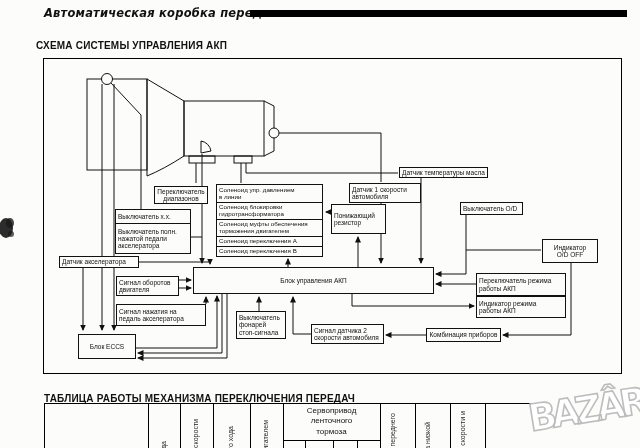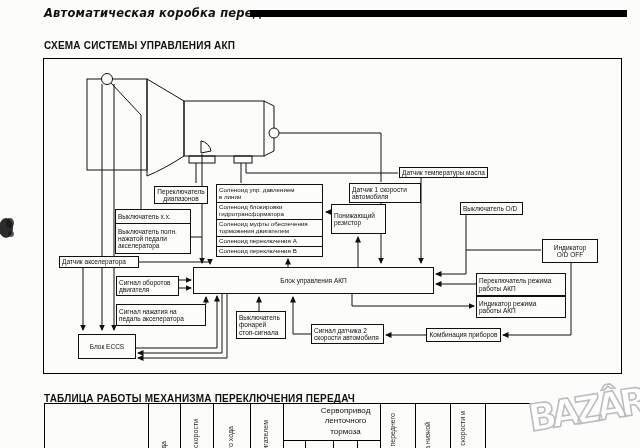--- a/index.html
+++ b/index.html
@@ -21,36 +21,36 @@
     font-size:6.5px;line-height:1.12;white-space:pre-line;
     display:flex;align-items:center;padding:1px 2px;box-sizing:border-box;}
   .dbox.ctr{justify-content:center;text-align:center;}
   .dbox.lft{justify-content:flex-start;text-align:left;}
   svg{display:block;}
   
   .tbl-line{background:#000;}
   .vlabel-wrap{position:absolute;display:flex;justify-content:center;}
   .vlabel{writing-mode:vertical-rl;transform:rotate(180deg);
     font-size:7px;line-height:1.25;white-space:pre-line;color:#222;}
-  .servo-head{font-size:8px;line-height:1.3;text-align:center;white-space:pre-line;margin-left:14px;}
+  .servo-head{font-size:8px;line-height:1.3;text-align:center;white-space:pre-line;}
   
   .watermark{
     left:528px;top:388px;width:120px;
     font-family:"DejaVu Sans",sans-serif;font-weight:bold;font-size:37px;
     color:#fff;-webkit-text-stroke:1.6px #bdbdbd;
     text-shadow:0 0 0 #fff;
     transform:rotate(-9deg);letter-spacing:-5px;z-index:5;
   }
 </style>
 </head>
 <body>
 
 <div class="abs doc-title">Автоматическая коробка передач</div>
 <div class="abs title-bar"></div>
-<div class="abs section-title" style="left:44px;top:40px;">СХЕМА СИСТЕМЫ УПРАВЛЕНИЯ АКП</div>
+<div class="abs section-title" style="left:36px;top:40px;">СХЕМА СИСТЕМЫ УПРАВЛЕНИЯ АКП</div>
 
 <div class="abs frame">
 
   <svg width="574" height="311" viewBox="0 0 574 311" style="position:absolute;left:0;top:0;">
     <defs>
       <marker id="ah" markerWidth="7" markerHeight="7" refX="5.5" refY="3" orient="auto">
         <path d="M0,0 L6.5,3 L0,6 Z" fill="#111"></path>
       </marker>
     </defs>
     <g stroke="#111" stroke-width="1" fill="none">

